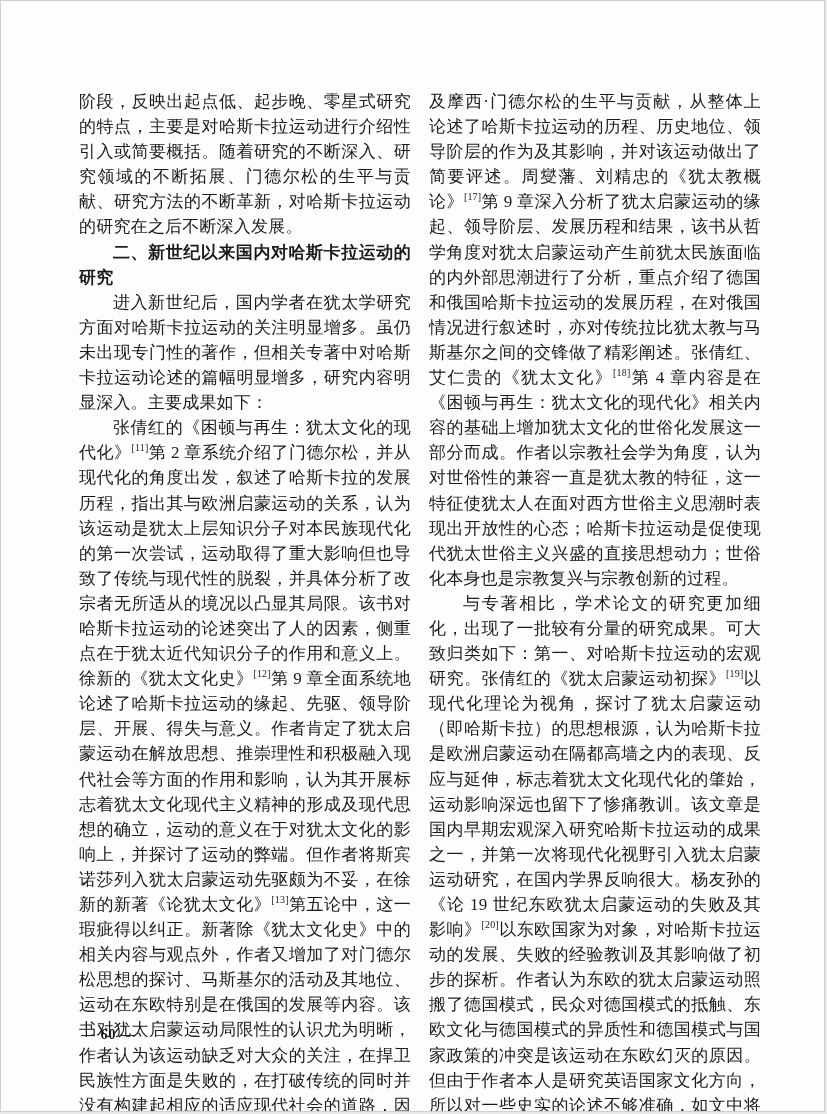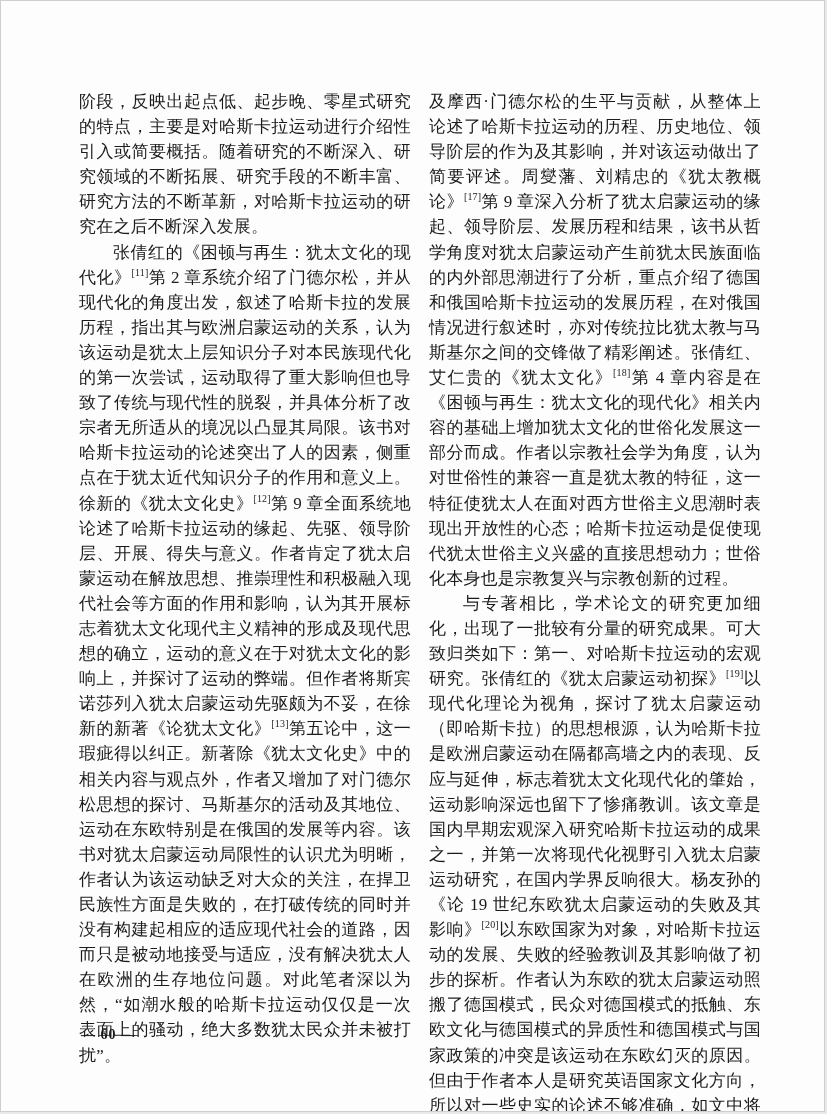--- a/index.html
+++ b/index.html
@@ -52,21 +52,23 @@
     letter-spacing:1px;
     color:#1b1b1b;
   }
 </style>
 </head>
 <body>
 
 <div class="page">
   <div class="columns">
     <div class="col">
-        <p class="para"><span>阶段，反映出起点低、起步晚、零星式研究的特点，主要是对哈斯卡拉运动进行介绍性引入或简要概括。随着研究的不断深入、研究领域的不断拓展、研究手段的不断丰富、研究方法的不断革新，对哈斯卡拉运动的研究在之后不断深入发展。</span></p>
+        <p class="para"><span>阶段，反映出起点低、起步晚、零星式研究的特点，主要是对哈斯卡拉运动进行介绍性引入或简要概括。随着研究的不断深入、研究领域的不断拓展、门德尔松的生平与贡献、研究方法的不断革新，对哈斯卡拉运动的研究在之后不断深入发展。</span></p>
+        <p class="heading"><span>二、新世纪以来国内对哈斯卡拉运动的研究</span></p>
+        <p class="para indent"><span>进入新世纪后，国内学者在犹太学研究方面对哈斯卡拉运动的关注明显增多。虽仍未出现专门性的著作，但相关专著中对哈斯卡拉运动论述的篇幅明显增多，研究内容明显深入。主要成果如下：</span></p>
         <p class="para indent"><span>张倩红的《困顿与再生：犹太文化的现代化》</span><sup class="ref">[11]</sup><span>第 2 章系统介绍了门德尔松，并从现代化的角度出发，叙述了哈斯卡拉的发展历程，指出其与欧洲启蒙运动的关系，认为该运动是犹太上层知识分子对本民族现代化的第一次尝试，运动取得了重大影响但也导致了传统与现代性的脱裂，并具体分析了改宗者无所适从的境况以凸显其局限。该书对哈斯卡拉运动的论述突出了人的因素，侧重点在于犹太近代知识分子的作用和意义上。徐新的《犹太文化史》</span><sup class="ref">[12]</sup><span>第 9 章全面系统地论述了哈斯卡拉运动的缘起、先驱、领导阶层、开展、得失与意义。作者肯定了犹太启蒙运动在解放思想、推崇理性和积极融入现代社会等方面的作用和影响，认为其开展标志着犹太文化现代主义精神的形成及现代思想的确立，运动的意义在于对犹太文化的影响上，并探讨了运动的弊端。但作者将斯宾诺莎列入犹太启蒙运动先驱颇为不妥，在徐新的新著《论犹太文化》</span><sup class="ref">[13]</sup><span>第五论中，这一瑕疵得以纠正。新著除《犹太文化史》中的相关内容与观点外，作者又增加了对门德尔松思想的探讨、马斯基尔的活动及其地位、运动在东欧特别是在俄国的发展等内容。该书对犹太启蒙运动局限性的认识尤为明晰，作者认为该运动缺乏对大众的关注，在捍卫民族性方面是失败的，在打破传统的同时并没有构建起相应的适应现代社会的道路，因而只是被动地接受与适应，没有解决犹太人在欧洲的生存地位问题。对此笔者深以为然，“如潮水般的哈斯卡拉运动仅仅是一次表面上的骚动，绝大多数犹太民众并未被打扰”。</span></p>
       </div>
     <div class="col">
         <p class="para"><span>及摩西·门德尔松的生平与贡献，从整体上论述了哈斯卡拉运动的历程、历史地位、领导阶层的作为及其影响，并对该运动做出了简要评述。周燮藩、刘精忠的《犹太教概论》</span><sup class="ref">[17]</sup><span>第 9 章深入分析了犹太启蒙运动的缘起、领导阶层、发展历程和结果，该书从哲学角度对犹太启蒙运动产生前犹太民族面临的内外部思潮进行了分析，重点介绍了德国和俄国哈斯卡拉运动的发展历程，在对俄国情况进行叙述时，亦对传统拉比犹太教与马斯基尔之间的交锋做了精彩阐述。张倩红、艾仁贵的《犹太文化》</span><sup class="ref">[18]</sup><span>第 4 章内容是在《困顿与再生：犹太文化的现代化》相关内容的基础上增加犹太文化的世俗化发展这一部分而成。作者以宗教社会学为角度，认为对世俗性的兼容一直是犹太教的特征，这一特征使犹太人在面对西方世俗主义思潮时表现出开放性的心态；哈斯卡拉运动是促使现代犹太世俗主义兴盛的直接思想动力；世俗化本身也是宗教复兴与宗教创新的过程。</span></p>
         <p class="para indent"><span>与专著相比，学术论文的研究更加细化，出现了一批较有分量的研究成果。可大致归类如下：第一、对哈斯卡拉运动的宏观研究。张倩红的《犹太启蒙运动初探》</span><sup class="ref">[19]</sup><span>以现代化理论为视角，探讨了犹太启蒙运动（即哈斯卡拉）的思想根源，认为哈斯卡拉是欧洲启蒙运动在隔都高墙之内的表现、反应与延伸，标志着犹太文化现代化的肇始，运动影响深远也留下了惨痛教训。该文章是国内早期宏观深入研究哈斯卡拉运动的成果之一，并第一次将现代化视野引入犹太启蒙运动研究，在国内学界反响很大。杨友孙的《论 19 世纪东欧犹太启蒙运动的失败及其影响》</span><sup class="ref">[20]</sup><span>以东欧国家为对象，对哈斯卡拉运动的发展、失败的经验教训及其影响做了初步的探析。作者认为东欧的犹太启蒙运动照搬了德国模式，民众对德国模式的抵触、东欧文化与德国模式的异质性和德国模式与国家政策的冲突是该运动在东欧幻灭的原因。但由于作者本人是研究英语国家文化方向，所以对一些史实的论述不够准确，如文中将亚伯拉罕·盖格归于马斯基尔阶层。</span></p>
       </div>
   </div>
   <div class="page-number">— 60 —</div>
 </div>
 

